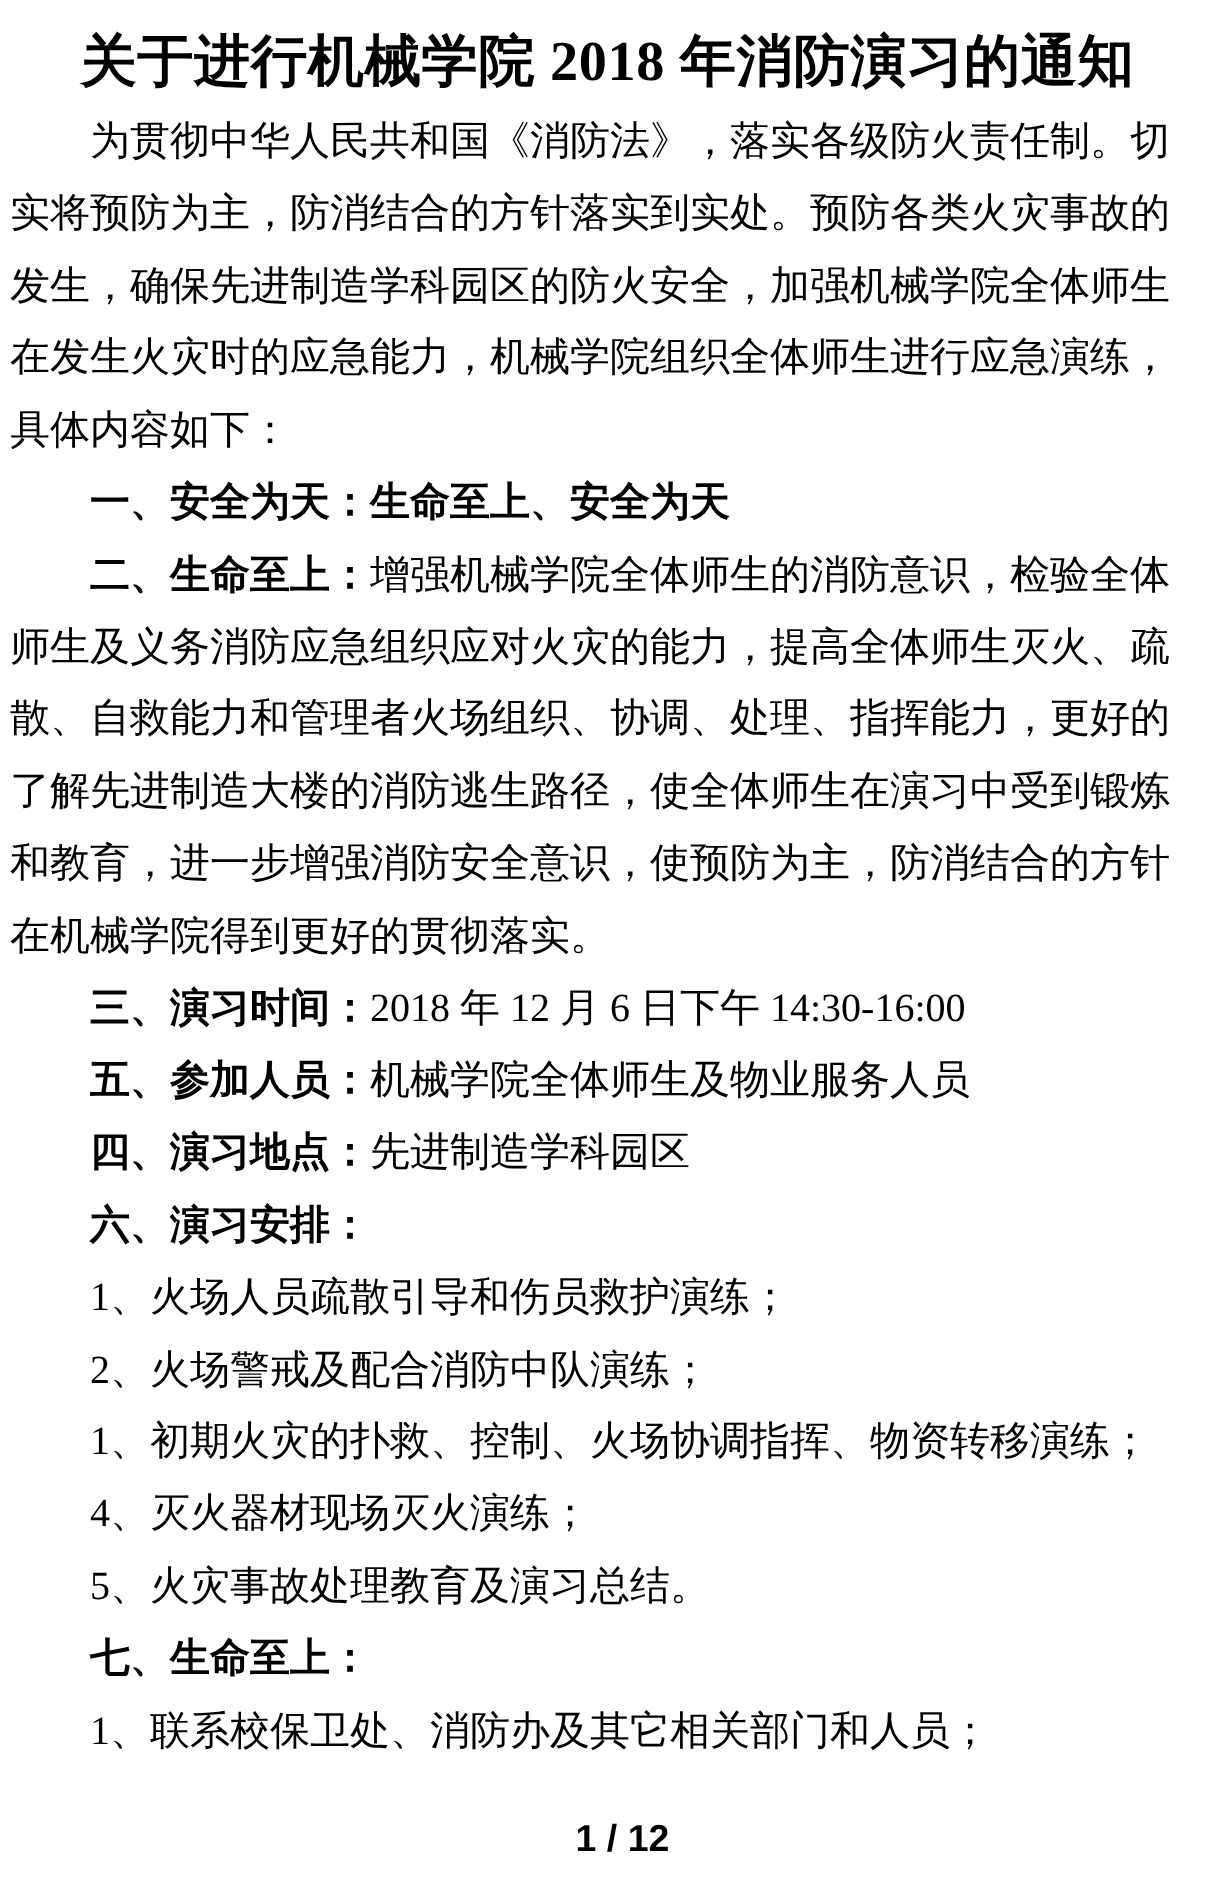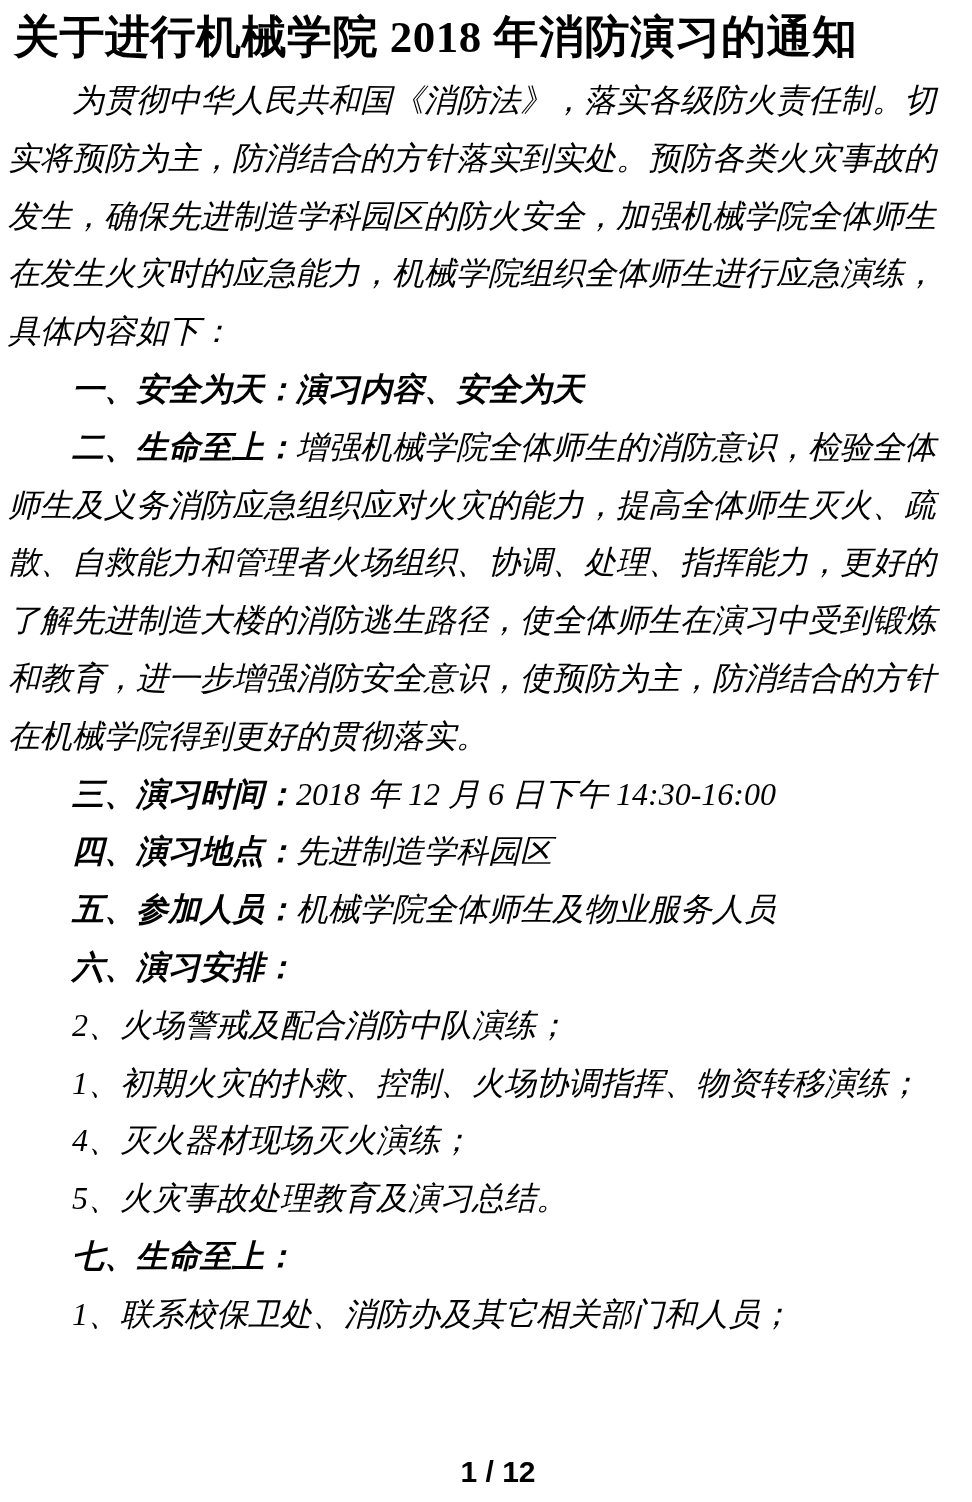--- a/index.html
+++ b/index.html
@@ -10,30 +10,30 @@
   .page {
     position: relative;
     width: 972px;
     height: 1502px;
     background: #ffffff;
     color: #000000;
     overflow: hidden;
     font-family: "Liberation Serif", "DejaVu Serif", serif;
   }
   .title {
-    margin: 8px 14px 0 14px;
+    margin: 20px 14px 0 14px;
     font-size: 45px;
     line-height: 58px;
     font-weight: 700;
+    text-align: center;
     font-family: "Liberation Serif", "DejaVu Serif", serif;
     letter-spacing: 0.5px;
   }
   .content {
     margin: 6px 36px 0 8px;
-    font-style: italic;
   }
   .para {
     margin: 0;
     font-size: 32px;
     line-height: 57.8px;
     text-align: justify;
     text-indent: 2em;
     word-break: break-all;
     font-family: "Liberation Serif", "DejaVu Serif", serif;
   }
@@ -60,32 +60,33 @@
 <body>
 
 <div class="page">
 
   <h1 class="title">关于进行机械学院 2018 年消防演习的通知</h1>
 
   <div class="content">
 
     <p class="para">为贯彻中华人民共和国《消防法》，落实各级防火责任制。切实将预防为主，防消结合的方针落实到实处。预防各类火灾事故的发生，确保先进制造学科园区的防火安全，加强机械学院全体师生在发生火灾时的应急能力，机械学院组织全体师生进行应急演练，具体内容如下：</p>
 
-    <p class="para"><span class="sec-label">一、安全为天：</span><span class="sec-strong">演习内容、安全为天</span></p>
+    <p class="para"><span class="sec-label">一、安全为天：</span><span class="sec-strong">生命至上、安全为天</span></p>
 
     <p class="para"><span class="sec-label">二、生命至上：</span><span>增强机械学院全体师生的消防意识，检验全体师生及义务消防应急组织应对火灾的能力，提高全体师生灭火、疏散、自救能力和管理者火场组织、协调、处理、指挥能力，更好的了解先进制造大楼的消防逃生路径，使全体师生在演习中受到锻炼和教育，进一步增强消防安全意识，使预防为主，防消结合的方针在机械学院得到更好的贯彻落实。</span></p>
 
     <p class="para"><span class="sec-label">三、演习时间：</span><span>2018 年 12 月 6 日下午 14:30-16:00</span></p>
 
+    <p class="para"><span class="sec-label">五、参加人员：</span><span>机械学院全体师生及物业服务人员</span></p>
+
     <p class="para"><span class="sec-label">四、演习地点：</span><span>先进制造学科园区</span></p>
-
-    <p class="para"><span class="sec-label">五、参加人员：</span><span>机械学院全体师生及物业服务人员</span></p>
 
     <p class="para"><span class="sec-label">六、演习安排：</span></p>
 
+    <p class="para">1、火场人员疏散引导和伤员救护演练；</p>
 
     <p class="para">2、火场警戒及配合消防中队演练；</p>
 
     <p class="para">1、初期火灾的扑救、控制、火场协调指挥、物资转移演练；</p>
 
     <p class="para">4、灭火器材现场灭火演练；</p>
 
     <p class="para">5、火灾事故处理教育及演习总结。</p>
 
     <p class="para"><span class="sec-label">七、生命至上：</span></p>

